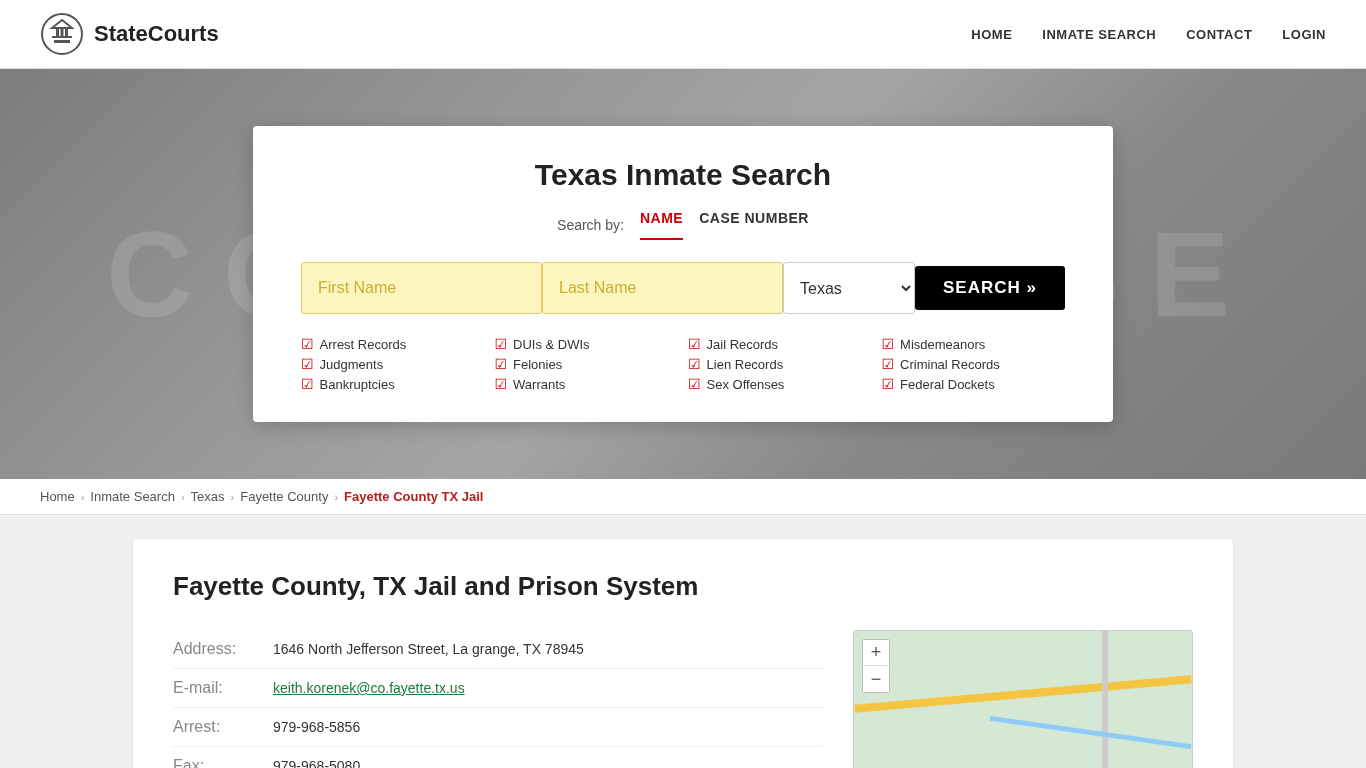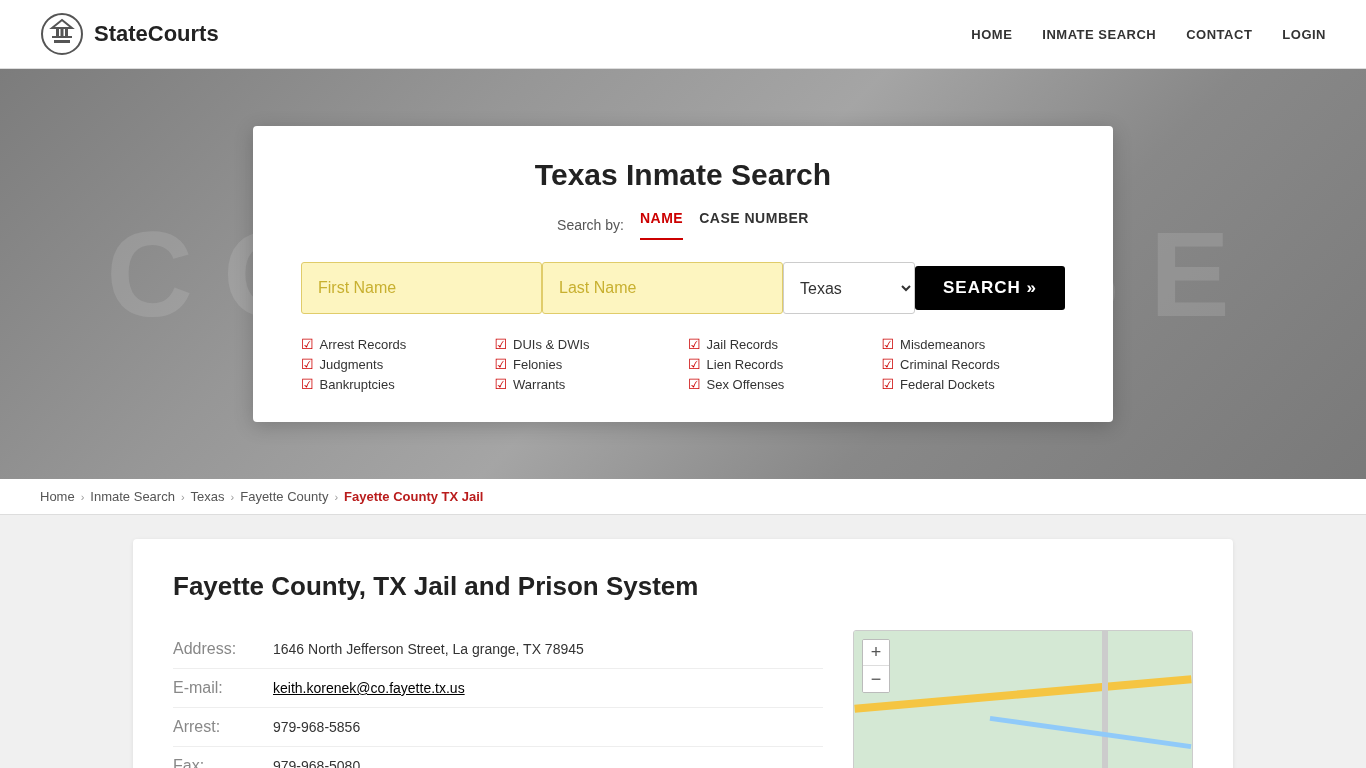--- a/index.html
+++ b/index.html
@@ -239,21 +239,21 @@
       width: 100px;
       color: #888;
       font-size: 16px;
       flex-shrink: 0;
     }
     .info-value {
       font-size: 14px;
       color: #333;
     }
     .info-link {
-      color: #000000;
+      color: #15803d;
       text-decoration: underline;
       font-size: 14px;
       cursor: pointer;
     }
 
     
     .content-inner {
       display: flex;
       gap: 30px;
     }

